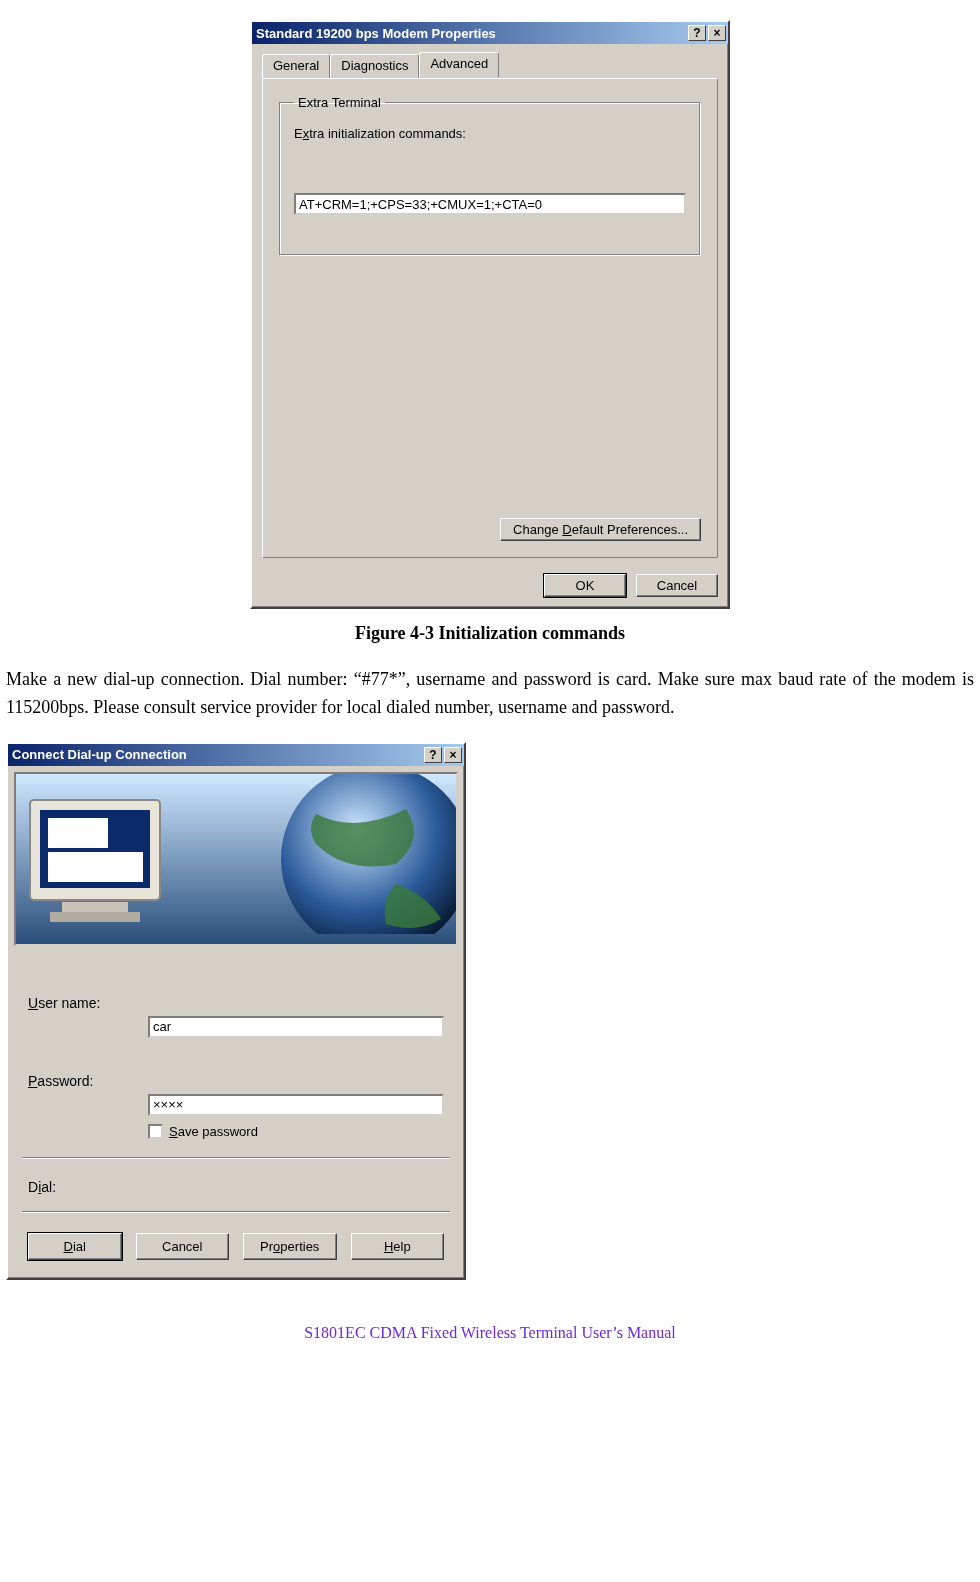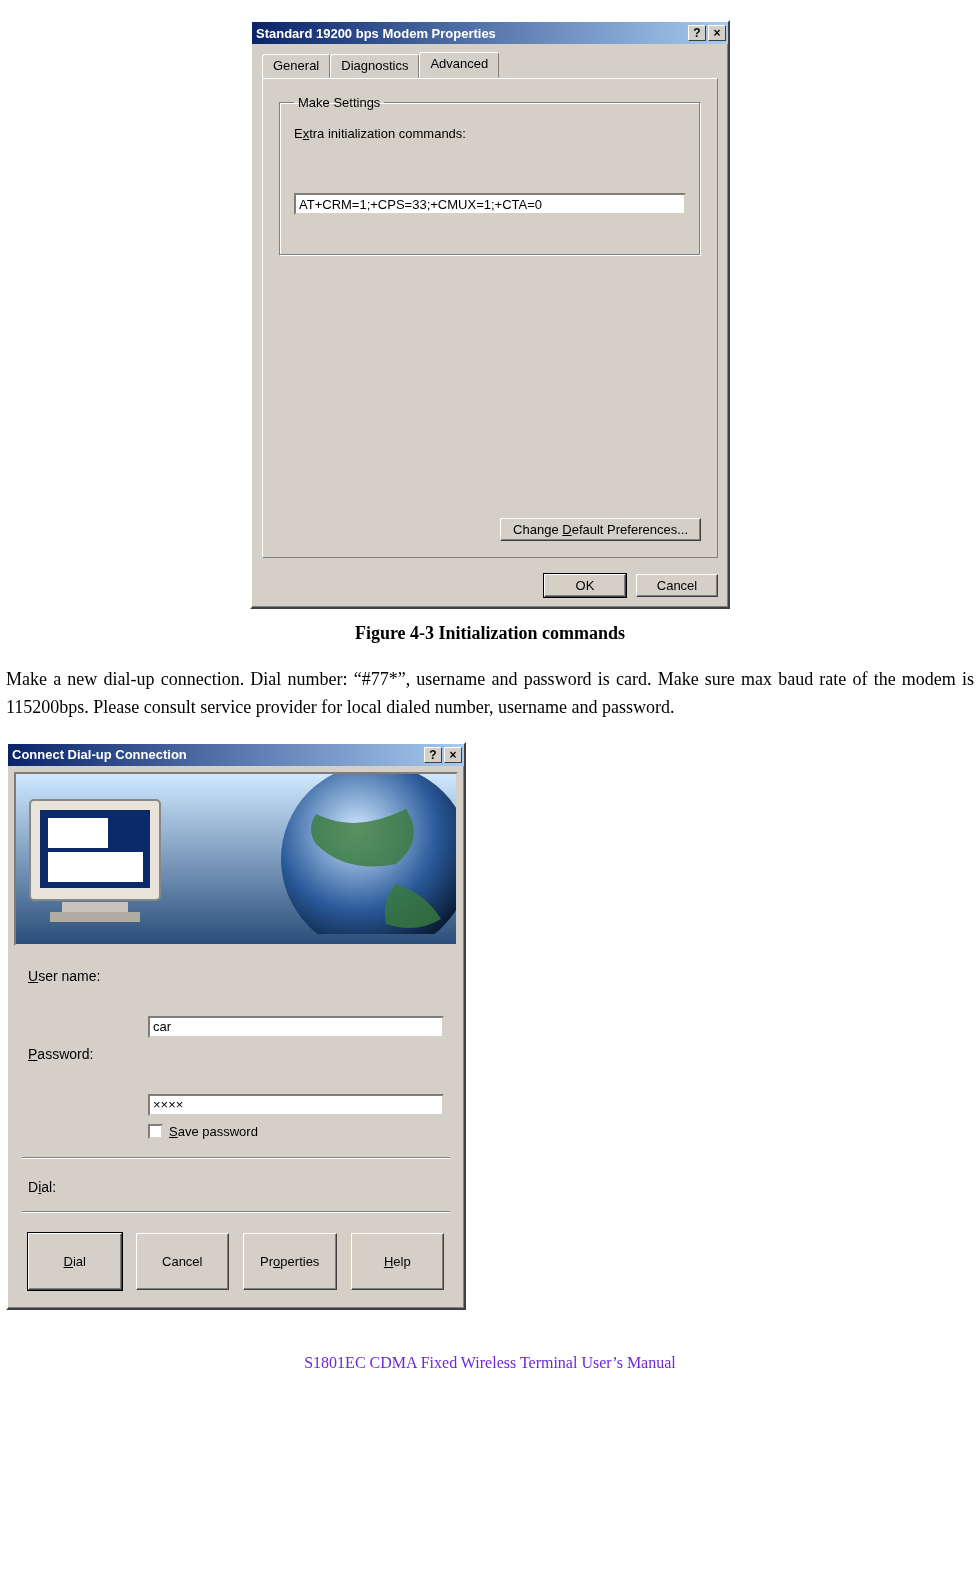--- a/index.html
+++ b/index.html
@@ -185,21 +185,21 @@
     border: 2px inset #d4d0c8;
     position: relative;
     overflow: hidden;
   }
   .banner svg { position: absolute; }
   .form {
     padding: 8px 20px 4px 20px;
   }
   .form-row {
     display: flex;
-    align-items: flex-start;
+    align-items: center;
     margin: 8px 0;
   }
   .form-row .flabel {
     width: 120px;
     font-size: 14px;
   }
   .form-row .textbox, .form-row .combo {
     flex: 1;
   }
   .chk-row {
@@ -233,21 +233,21 @@
     display: flex;
     align-items: center;
     justify-content: center;
   }
   .combo .dd svg { width: 8px; height: 6px; }
   .dlg2-btns {
     display: flex;
     gap: 14px;
     padding: 16px 20px 18px 20px;
   }
-  .dlg2-btns .btn { flex: 1; min-width: 0; padding: 20px 0; }
+  .dlg2-btns .btn { flex: 1; min-width: 0; padding: 5px 0; }
 </style>
 </head>
 <body>
 
 <div class="page">
 
   <div class="win win1">
     <div class="titlebar">
       <span>Standard 19200 bps Modem Properties</span>
       <span class="spacer"></span>
@@ -256,21 +256,21 @@
     </div>
 
     <div class="tabstrip">
       <div class="tab">General</div>
       <div class="tab">Diagnostics</div>
       <div class="tab active">Advanced</div>
     </div>
 
     <div class="tabpanel">
       <fieldset class="grp">
-        <legend>Make Settings</legend>
+        <legend>Extra Terminal</legend>
         <span class="lbl">
           <span>E</span><span class="underline-letter">x</span><span>tra initialization commands:</span>
         </span>
         <input class="textbox" value="AT+CRM=1;+CPS=33;+CMUX=1;+CTA=0" style="">
       </fieldset>
 
       <div class="panel-bottom-right">
         <button class="btn">
           <span>Change </span><span class="underline-letter">D</span><span>efault Preferences...</span>
         </button>

